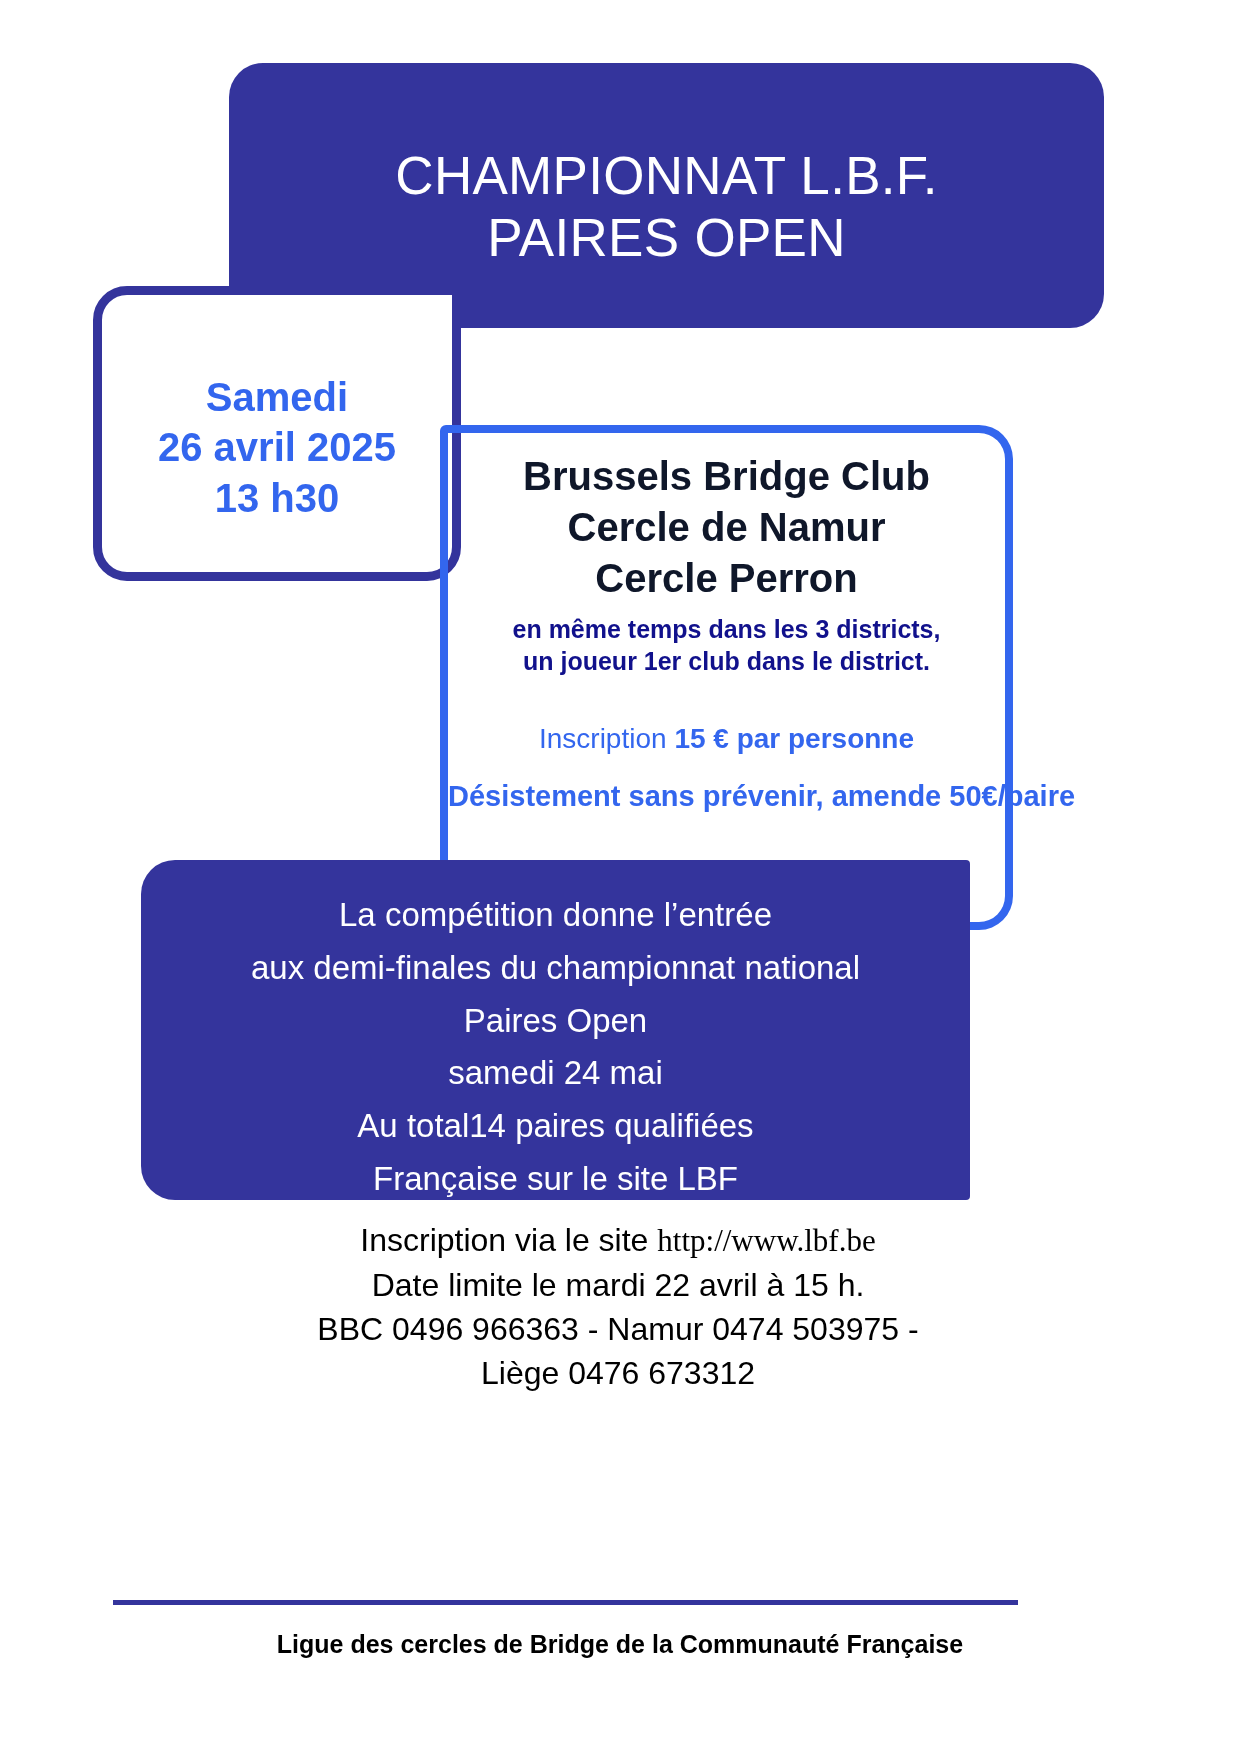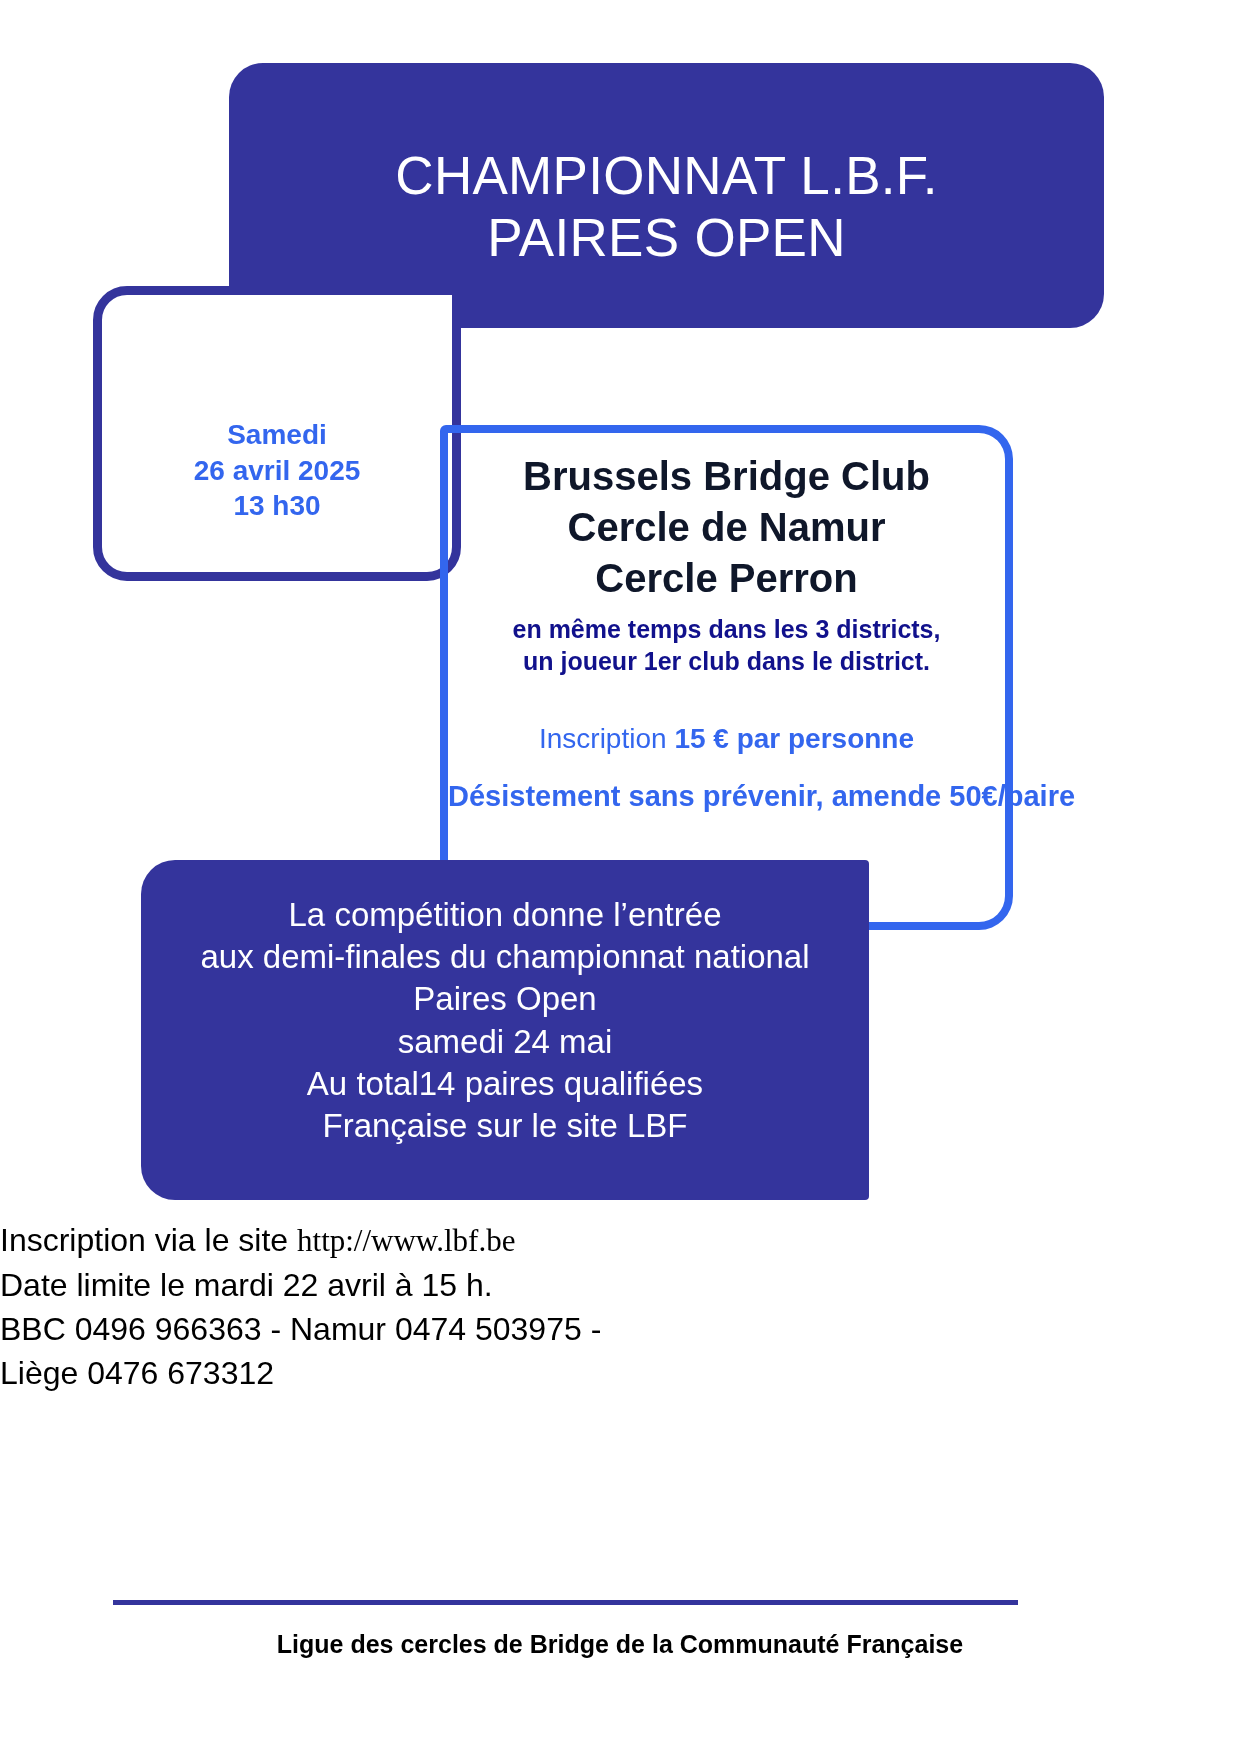--- a/index.html
+++ b/index.html
@@ -60,21 +60,21 @@
     background: #ffffff;
     display: flex;
     flex-direction: column;
     align-items: center;
     justify-content: flex-end;
     padding-bottom: 48px;
   }
   .date-line {
     color: #3366EE;
     font-weight: bold;
-    font-size: 28px;
+    font-size: 40px;
     line-height: 1.27;
     white-space: nowrap;
     text-align: center;
   }
 
   
   .clubs-box {
     position: absolute;
     left: 440px;
     top: 425px;
@@ -114,46 +114,46 @@
   .price-line.bold {
     font-weight: bold;
     font-size: 29px;
   }
 
   
   .comp-box {
     position: absolute;
     left: 141px;
     top: 860px;
-    width: 728px;
+    width: 829px;
     height: 340px;
     background: #34349C;
     border-radius: 34px 4px 4px 34px;
     box-sizing: border-box;
     display: flex;
     flex-direction: column;
     align-items: center;
-    justify-content: flex-start;
+    justify-content: space-between;
     padding-top: 34px;
   }
   .comp-line {
     color: #ffffff;
     font-size: 33px;
     line-height: 1.28;
     white-space: nowrap;
     text-align: center;
   }
 
   
   .contact {
     position: absolute;
     left: 0;
     top: 1218px;
     width: 1236px;
-    text-align: left;
+    text-align: center;
   }
   .contact-line {
     color: #000000;
     font-size: 32px;
     line-height: 1.38;
     white-space: nowrap;
   }
   .url {
     font-family: "Liberation Serif", serif;
     font-size: 31px;

